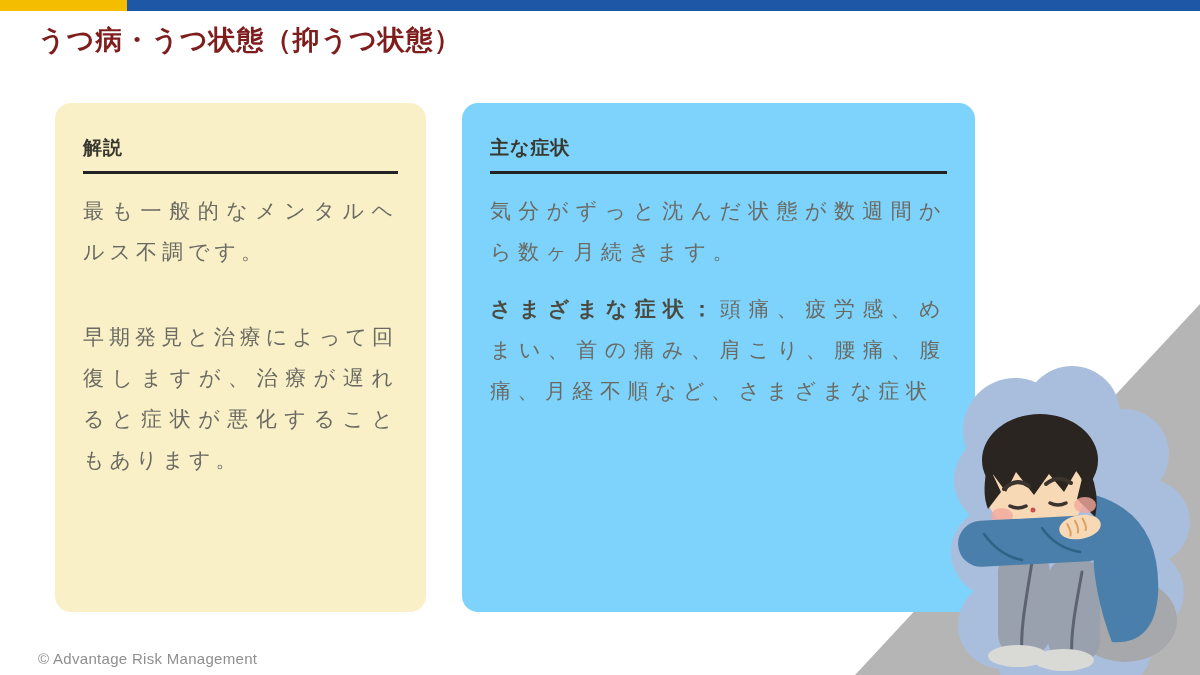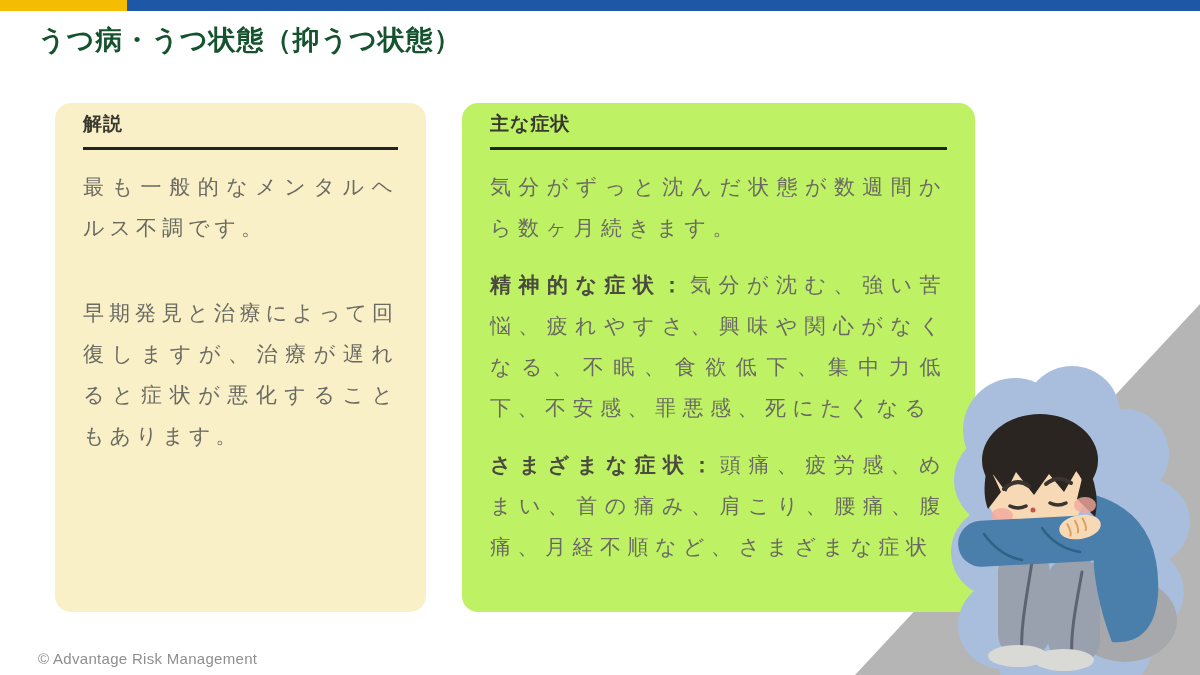--- a/index.html
+++ b/index.html
@@ -10,33 +10,33 @@
     overflow:hidden;
     font-family:"Liberation Sans", sans-serif;
     margin:0 auto;
   }
   
   .topbar{position:absolute;top:0;left:0;width:1200px;height:11px;background:#1d57a5;}
   .topbar-accent{position:absolute;top:0;left:0;width:127px;height:11px;background:#f5bd02;}
 
   .page-title{
     position:absolute;left:38px;top:22px;
-    font-size:27px;font-weight:bold;color:#14532d;
+    font-size:27px;font-weight:bold;color:#7f1d1d;
     letter-spacing:1px;
   }
 
   
   .card{
     position:absolute;top:103px;height:509px;
     border-radius:16px;box-sizing:border-box;
-    padding:8px 28px;
+    padding:32px 28px;
     z-index:2;
   }
   .card-explanation{left:55px;width:371px;background:#faf0c8;}
-  .card-symptoms{left:462px;width:513px;background:#bef264;}
+  .card-symptoms{left:462px;width:513px;background:#7dd3fc;}
   .card-heading{
     font-size:19px;font-weight:bold;color:#38382f;
     letter-spacing:1px;
   }
   .heading-underline{
     margin-top:10px;height:3px;background:#232323;width:100%;
   }
   .card p{
     margin:16px 0 0 0;
     font-size:21px;line-height:41px;color:#6a6a63;
@@ -77,21 +77,20 @@
     <div class="card-heading">解説</div>
     <div class="heading-underline"></div>
     <p class="first">最も一般的なメンタルヘルス不調です。</p>
     <p>早期発見と治療によって回復しますが、治療が遅れると症状が悪化することもあります。</p>
   </div>
 
   <div class="card card-symptoms">
     <div class="card-heading">主な症状</div>
     <div class="heading-underline"></div>
     <p>気分がずっと沈んだ状態が数週間から数ヶ月続きます。</p>
-    <p><span class="symptom-label">精神的な症状：</span><span>気分が沈む、強い苦悩、疲れやすさ、興味や関心がなくなる、不眠、食欲低下、集中力低下、不安感、罪悪感、死にたくなる</span></p>
     <p><span class="symptom-label">さまざまな症状：</span><span>頭痛、疲労感、めまい、首の痛み、肩こり、腰痛、腹痛、月経不順など、さまざまな症状</span></p>
   </div>
 
   <svg class="deco-layer illustration-layer" viewBox="0 0 1200 675" aria-hidden="true">
 
     <g fill="#a9bedc">
       <circle cx="1015" cy="430" r="52"></circle>
       <circle cx="1072" cy="414" r="48"></circle>
       <circle cx="1124" cy="454" r="45"></circle>
       <circle cx="1147" cy="522" r="43"></circle>

